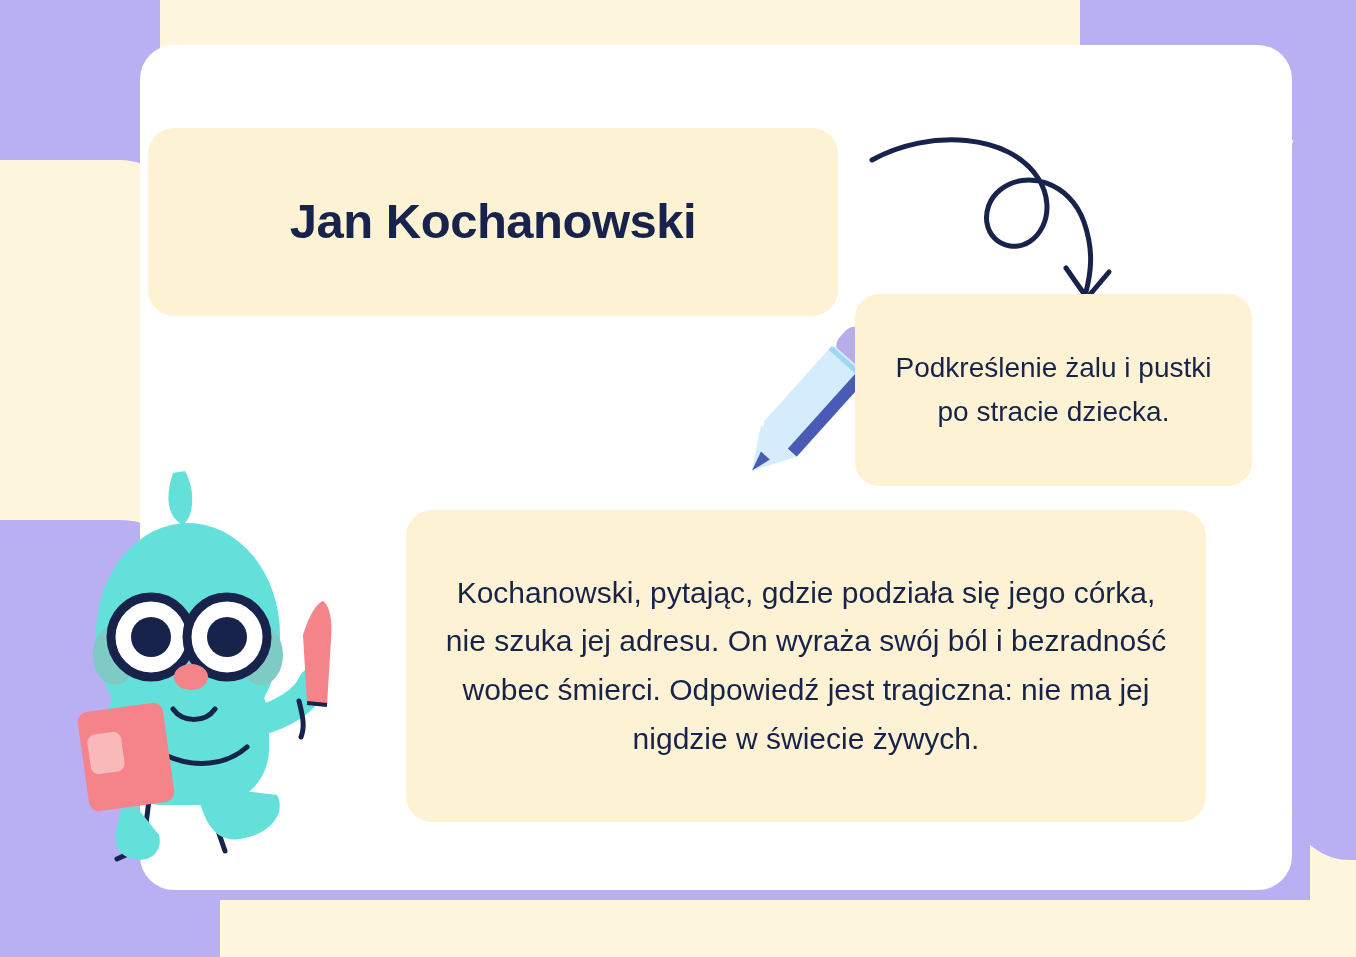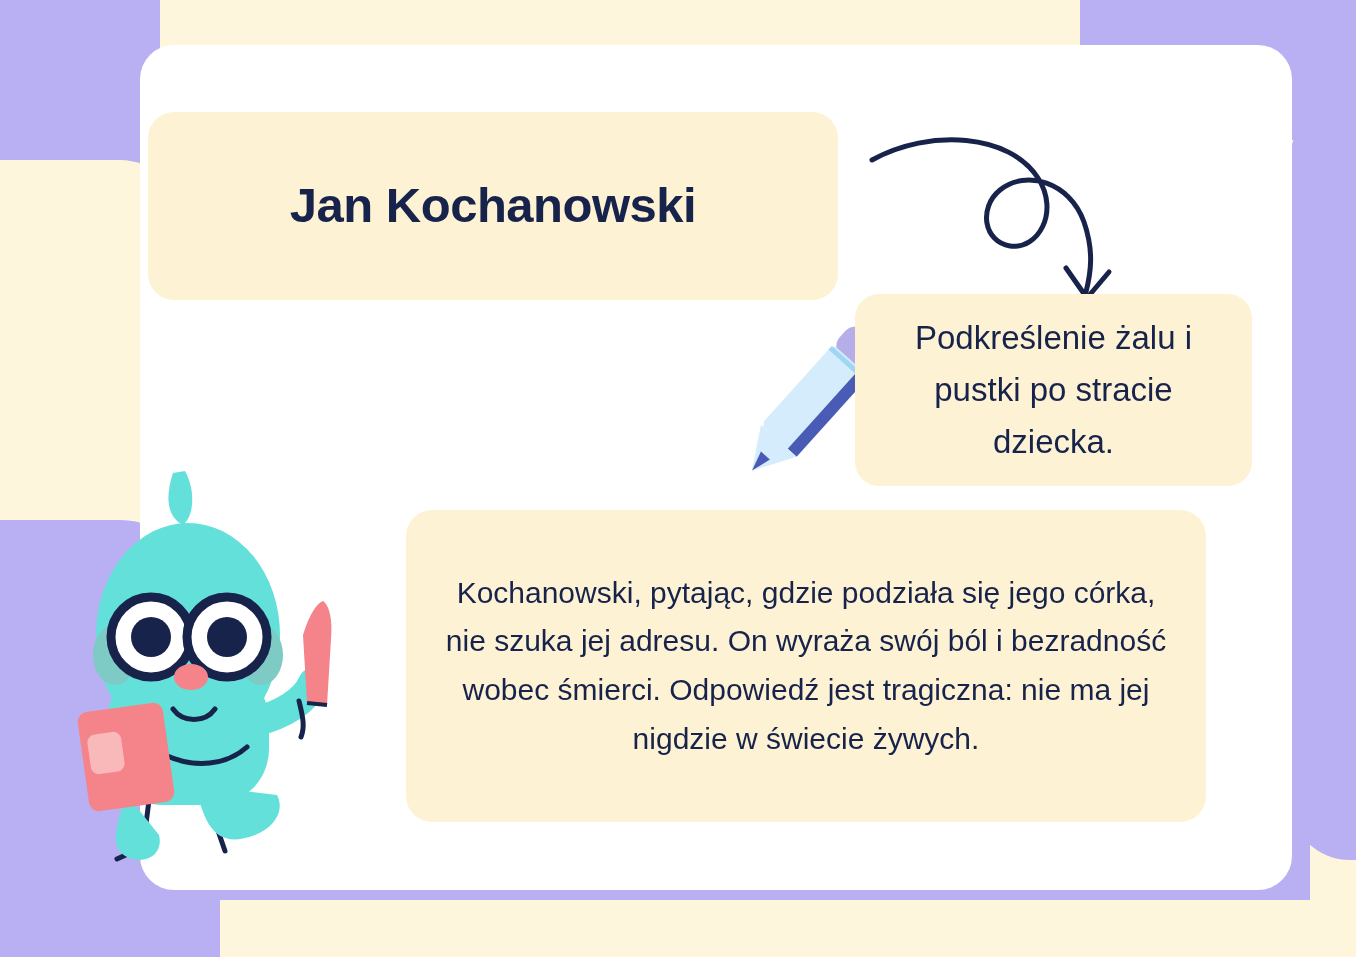--- a/index.html
+++ b/index.html
@@ -103,21 +103,21 @@
     width: 1152px;
     height: 845px;
     background: #ffffff;
     border-radius: 34px;
   }
 
   
   .title-panel {
     position: absolute;
     left: 148px;
-    top: 112px;
+    top: 128px;
     width: 690px;
     height: 188px;
     background: #fdf3d4;
     border-radius: 26px;
     display: flex;
     flex-direction: column;
     align-items: center;
     justify-content: center;
   }
   .title-line {
@@ -169,21 +169,21 @@
     height: 192px;
     background: #fdf3d4;
     border-radius: 24px;
     display: flex;
     align-items: center;
     justify-content: center;
   }
   .note-right p {
     margin: 12px;
     color: #17234b;
-    font-size: 33px;
+    font-size: 28px;
     line-height: 1.58;
     text-align: center;
     padding: 0 22px;
   }
 
   
   .note-bottom {
     position: absolute;
     left: 406px;
     top: 510px;

